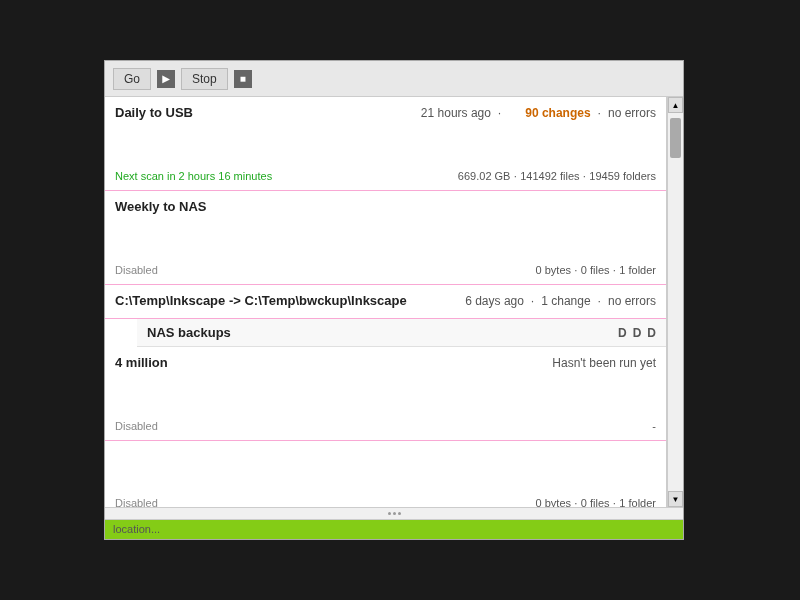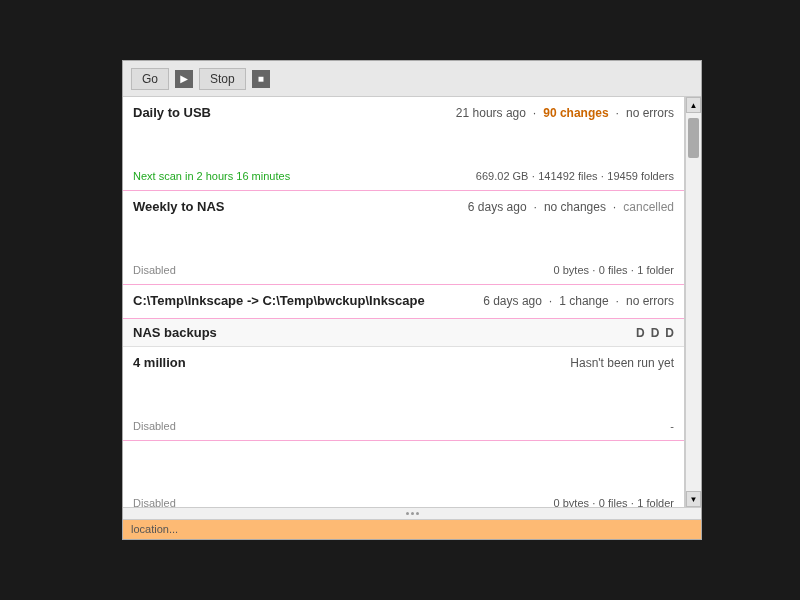--- a/index.html
+++ b/index.html
@@ -15,21 +15,21 @@
       overflow: hidden;
     }
 
     .window {
       background: #f0f0f0;
       border: 1px solid #aaa;
       width: 580px;
       height: 480px;
       position: absolute;
       top: 60px;
-      left: 122px;
+      left: 104px;
       display: flex;
       flex-direction: column;
     }
 
     .toolbar {
       background: #e8e8e8;
       border-bottom: 1px solid #ccc;
       padding: 6px 8px;
       display: flex;
       align-items: center;
@@ -147,20 +147,21 @@
       text-align: right;
     }
 
     .cancelled-text {
       color: #888;
     }
 
     .changes-highlight {
       color: #cc6600;
       font-weight: bold;
+      margin-left: 17px;
     }
 
     .errors-highlight {
       color: #cc0000;
       font-weight: bold;
     }
 
     .section-header {
       padding: 6px 10px;
       background: #f8f8f8;
@@ -213,21 +214,21 @@
     }
 
     .dot {
       width: 3px;
       height: 3px;
       background: #999;
       border-radius: 50%;
     }
 
     .bottom-bar {
-      background: #fdba74;
+      background: #84cc16;
       border-top: 1px solid #ccc;
       padding: 3px 8px;
       font-size: 11px;
       color: #555;
       min-height: 20px;
     }
   </style>
 </head>
 <body>
 
@@ -252,40 +253,37 @@
         </div>
         <div class="backup-row-sub">
           <span class="backup-sub-left" style="color:#22aa22;">Next scan in 2 hours 16 minutes</span>
           <span class="backup-sub-right">669.02 GB · 141492 files · 19459 folders</span>
         </div>
       </div>
 
       <div class="backup-item">
         <div class="backup-row-main">
           <span class="backup-name">Weekly to NAS</span>
-          <span class="backup-status">
-            6 days ago &nbsp;·&nbsp; <span>no changes</span> &nbsp;·&nbsp; <span class="cancelled-text">cancelled</span>
-          </span>
         </div>
         <div class="backup-row-sub">
           <span class="backup-sub-left" style="color:#888;">Disabled</span>
           <span class="backup-sub-right">0 bytes · 0 files · 1 folder</span>
         </div>
       </div>
 
       <div class="backup-item">
         <div class="backup-row-main">
           <span class="backup-name">C:\Temp\Inkscape -&gt; C:\Temp\bwckup\Inkscape</span>
           <span class="backup-status">
             6 days ago &nbsp;·&nbsp; <span>1 change</span> &nbsp;·&nbsp; <span>no errors</span>
           </span>
         </div>
       </div>
 
-      <div style="position:relative;">
+      <div style="position:relative;padding-left:32px;">
 
         <div class="section-header">
           <span class="section-header-name">NAS backups</span>
           <div class="section-actions">
             <button class="section-action-btn">D</button>
             <button class="section-action-btn">D</button>
             <button class="section-action-btn">D</button>
           </div>
         </div>
       </div>

